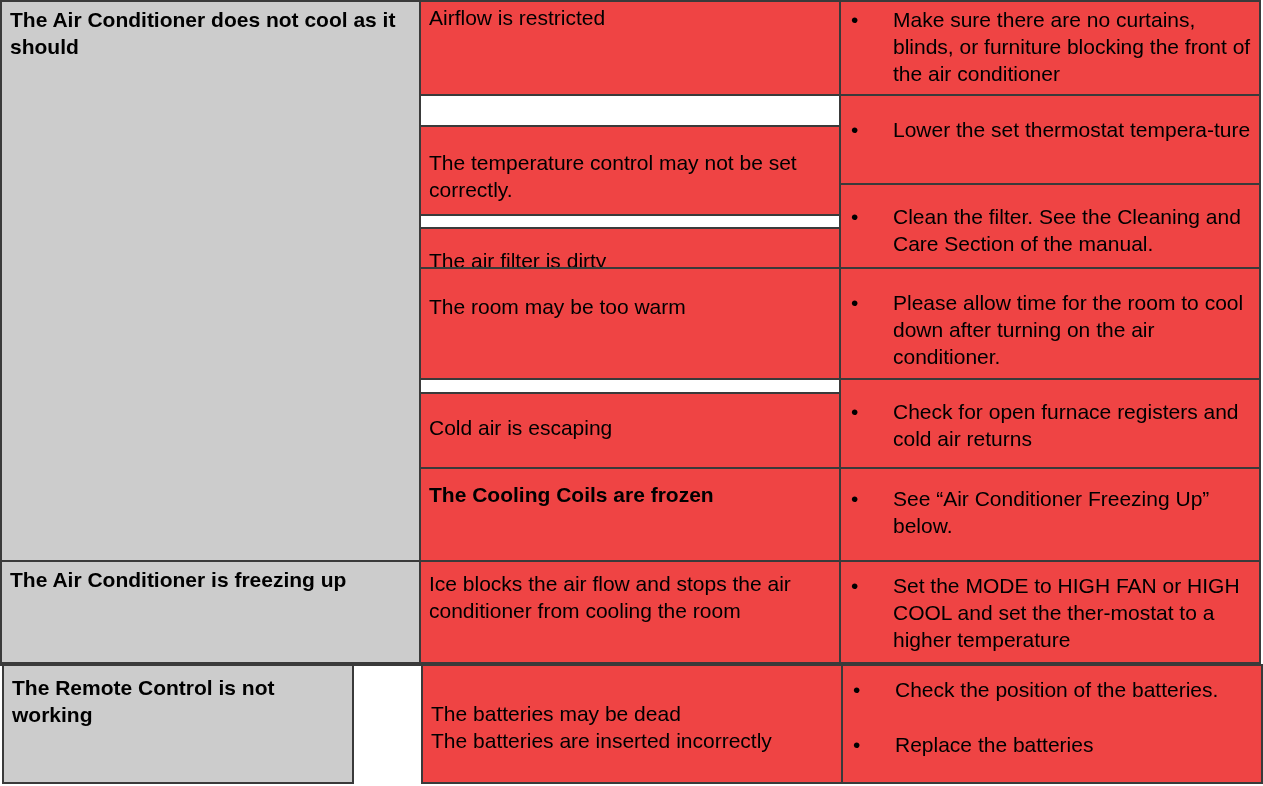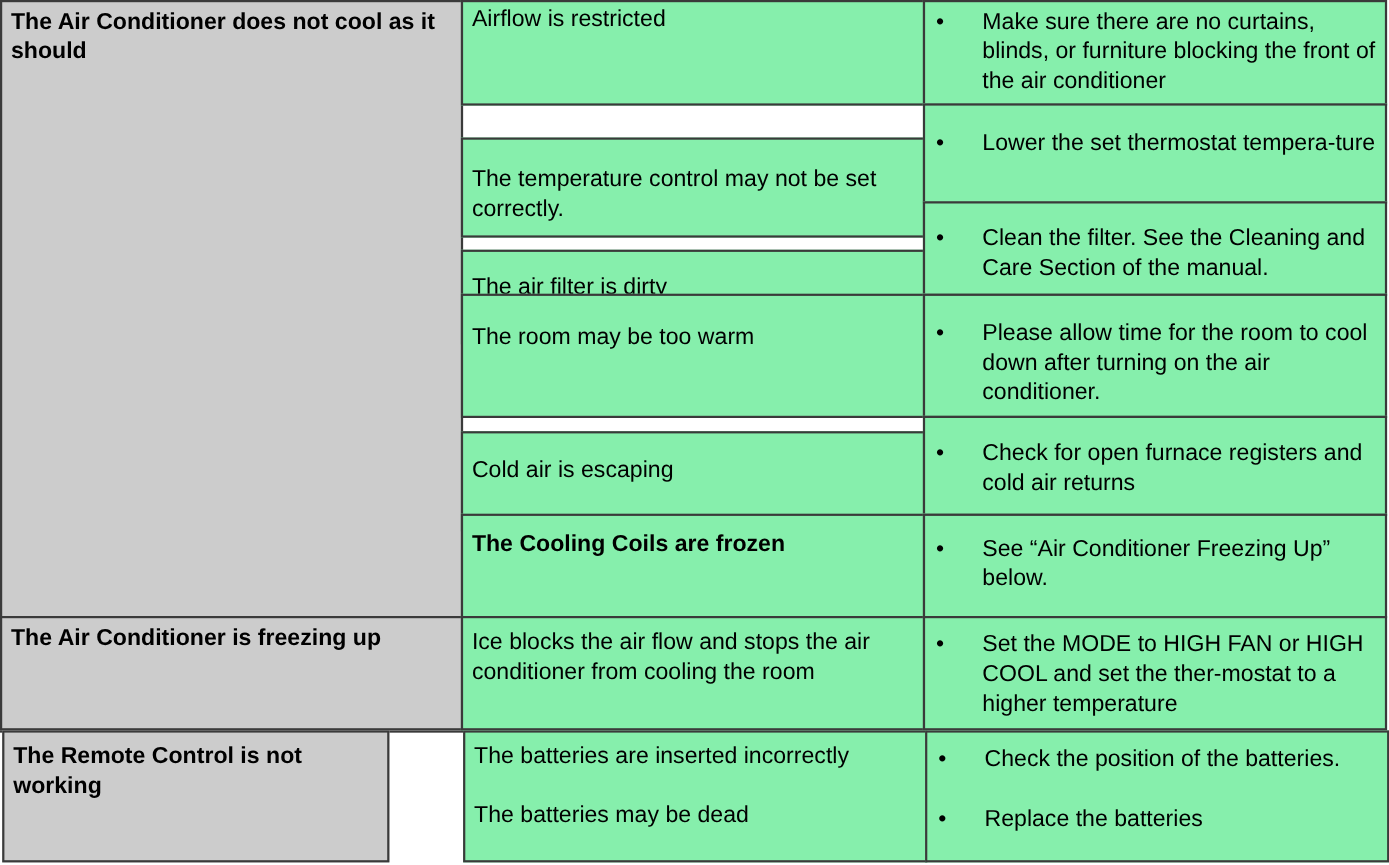--- a/index.html
+++ b/index.html
@@ -1,20 +1,20 @@
 <!DOCTYPE html>
 <html><head>
   <meta charset="utf-8">
   <style>
     html, body { margin: 0; padding: 0; background: #ffffff; }
     body { width: 1263px; height: 786px; position: relative; overflow: hidden;
            font-family: "Liberation Sans", sans-serif; color: #000; }
     .cell { position: absolute; box-sizing: border-box; border: 2px solid #3a3a3a; }
     .gray { background: #cccccc; }
-    .white { background: #86efac; }
+    .white { background: #ef4444; }
     .problem { font-weight: bold; font-size: 21px; line-height: 27px; padding: 4px 8px; }
     .cause { font-size: 21px; line-height: 27px; padding: 2px 8px; }
     .sol { font-size: 21px; line-height: 27px; padding: 4px 8px 0 8px; }
     .bullet-row { display: flex; }
     .bullet { width: 42px; flex: none; padding-left: 2px; }
     .btext { flex: 1; }
     .p { margin: 0; }
   </style>
 </head>
 <body>
@@ -93,22 +93,22 @@
   <div class="bullet-row">
       <span class="bullet">•</span>
       <span class="btext">Set the MODE to HIGH FAN or HIGH COOL and set the ther-mostat to a higher temperature</span>
     </div>
 </div>
 
 <div class="cell gray problem" style="left:2px;top:664px;width:352px;height:120px;padding-top:8px;">
   <span>The Remote Control is not working</span>
 </div>
 <div class="cell white cause" style="left:421px;top:664px;width:422px;height:120px;padding-top:8px;">
+  <p class="p" style="margin-top:26px;">The batteries may be dead</p>
   <p class="p">The batteries are inserted incorrectly</p>
-  <p class="p" style="margin-top:26px;">The batteries may be dead</p>
 </div>
 <div class="cell white sol" style="left:841px;top:664px;width:422px;height:120px;padding-top:10px;">
   <div class="bullet-row">
       <span class="bullet">•</span>
       <span class="btext">Check the position of the batteries.</span>
     </div>
   <div class="bullet-row" style="margin-top:28px;">
       <span class="bullet">•</span>
       <span class="btext">Replace the batteries</span>
     </div>

